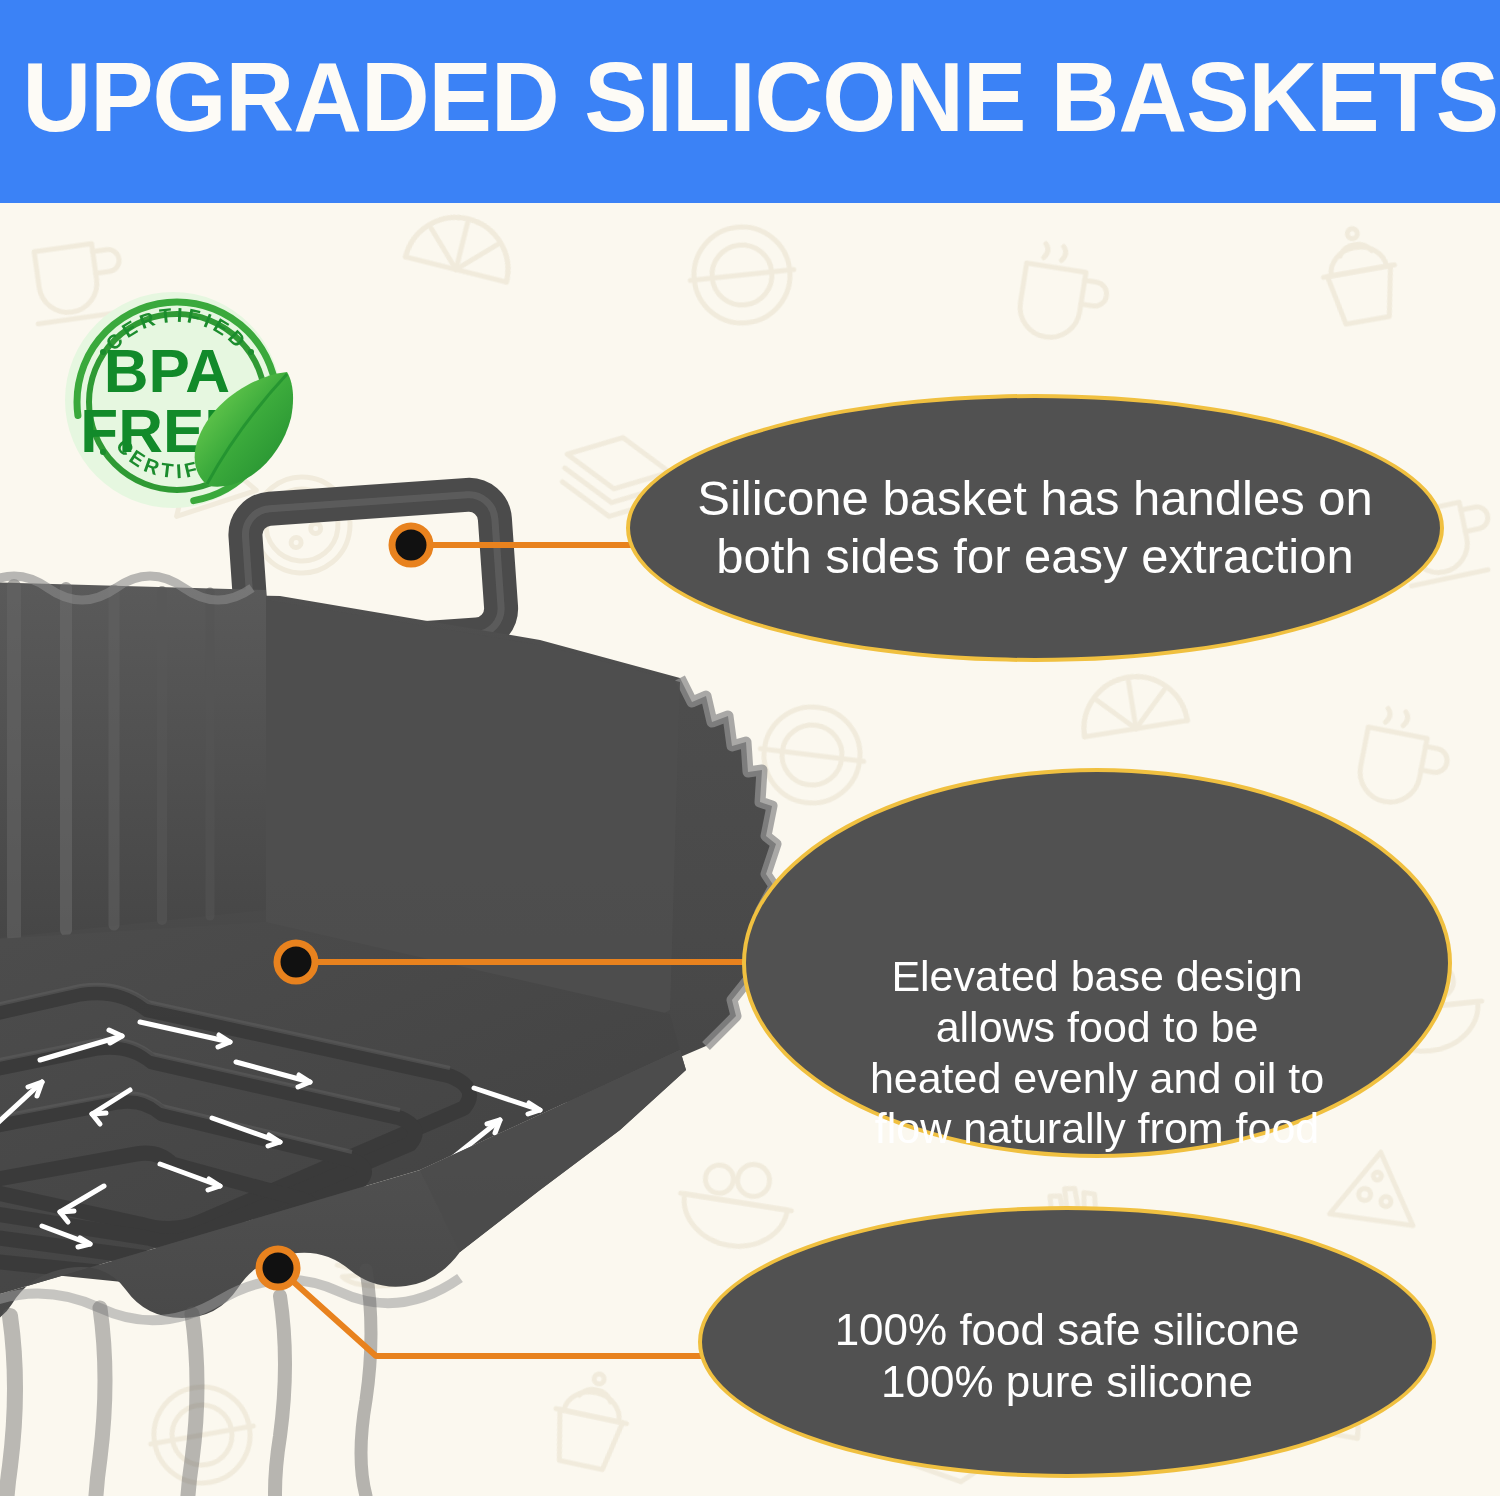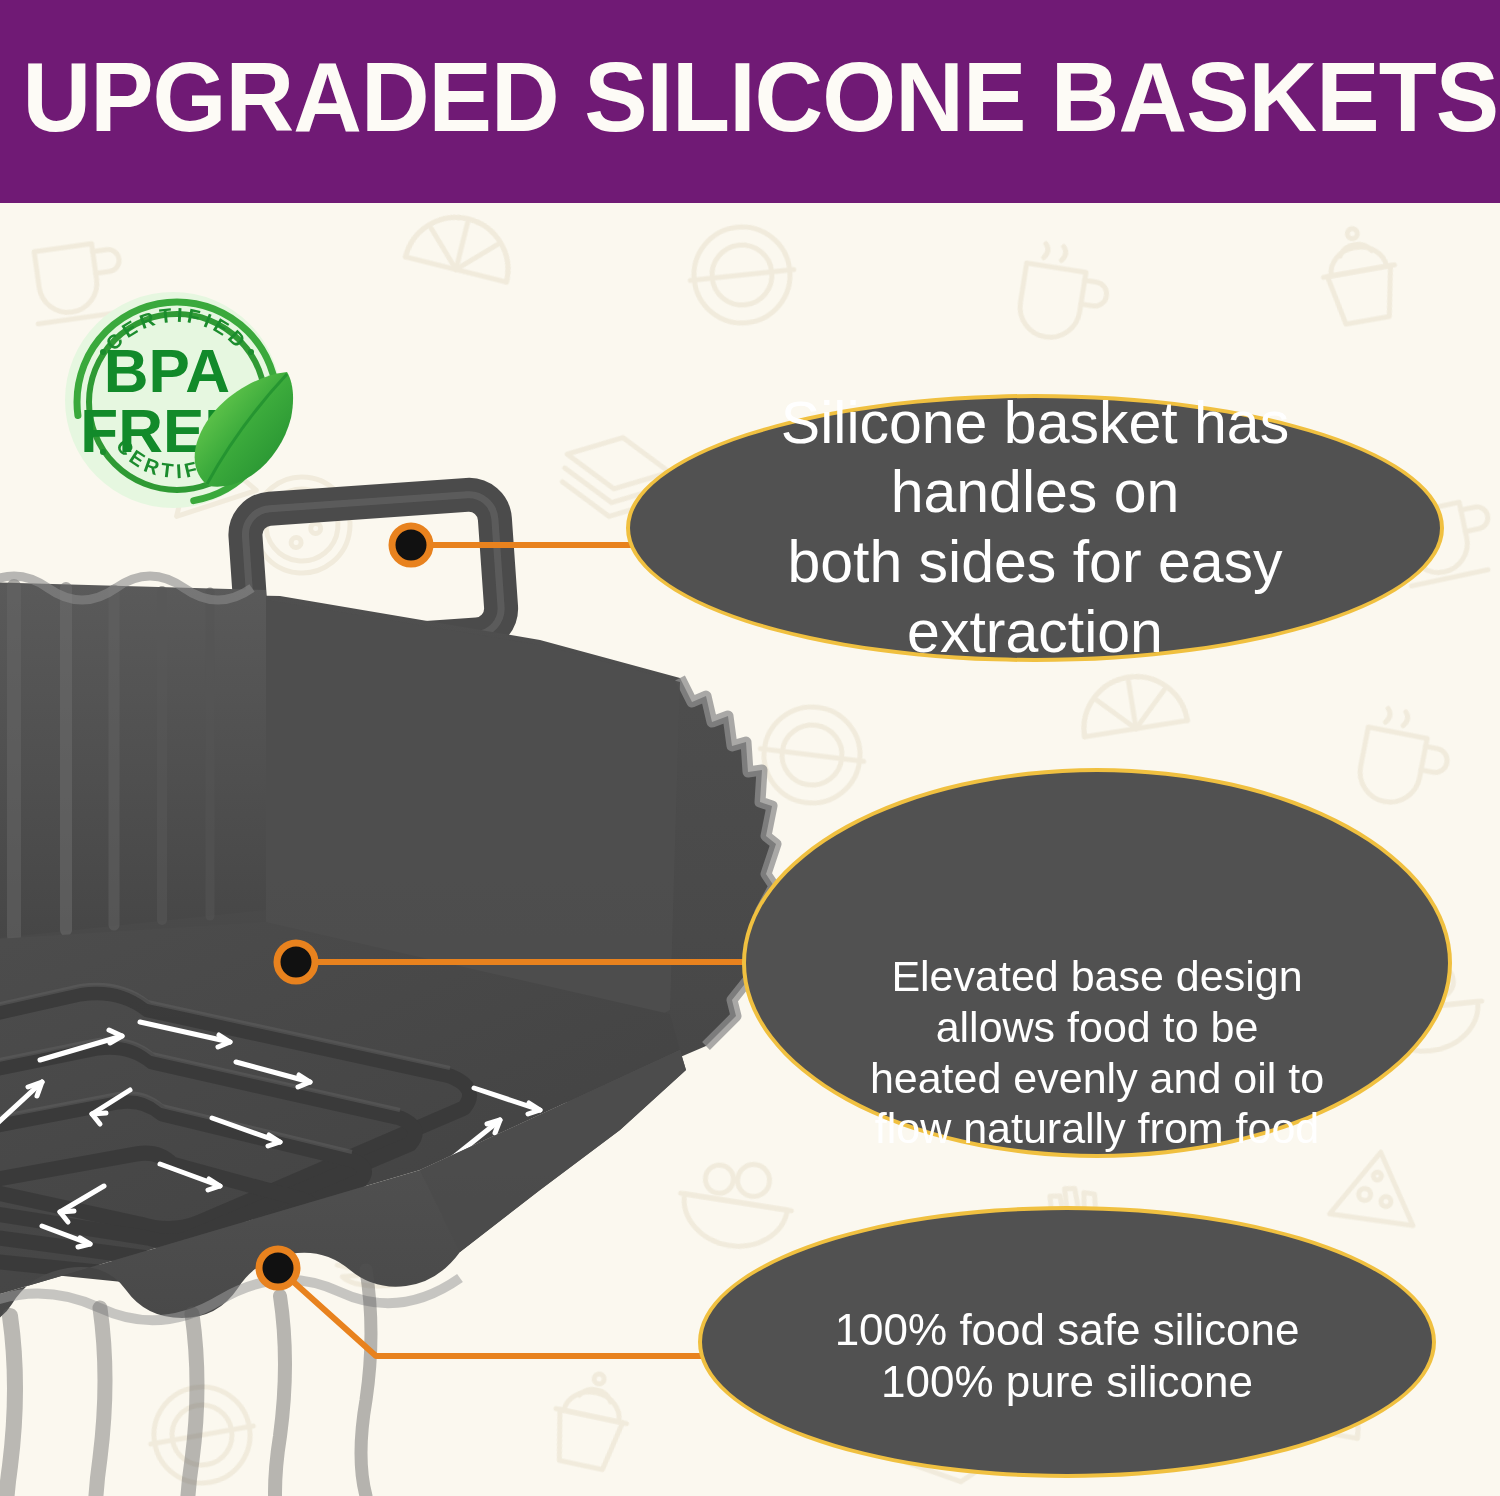--- a/index.html
+++ b/index.html
@@ -19,21 +19,21 @@
     overflow: hidden;
     background: #fbf8ef;
   }
 
   
   .header-band {
     position: absolute;
     left: 0; top: 0;
     width: 1500px;
     height: 203px;
-    background: #701a75;
+    background: #3b82f6;
     z-index: 40;
   }
   .header-title {
     position: absolute;
     left: 0;
     top: 38px;
     width: 1500px;
     text-align: center;
     color: #fdfbf6;
     font-family: "Liberation Sans Narrow", "Liberation Sans", sans-serif;
@@ -111,21 +111,21 @@
     padding: 0 46px;
     white-space: pre-line;
   }
 
   #bubble-1 {
     left: 626px;
     top: 394px;
     width: 818px;
     height: 268px;
   }
-  #bubble-1 .bubble-text { font-size: 59px; }
+  #bubble-1 .bubble-text { font-size: 49px; }
 
   #bubble-2 {
     left: 742px;
     top: 768px;
     width: 710px;
     height: 390px;
     align-items: flex-end;
   }
   #bubble-2 .bubble-text { font-size: 43px; }
 

